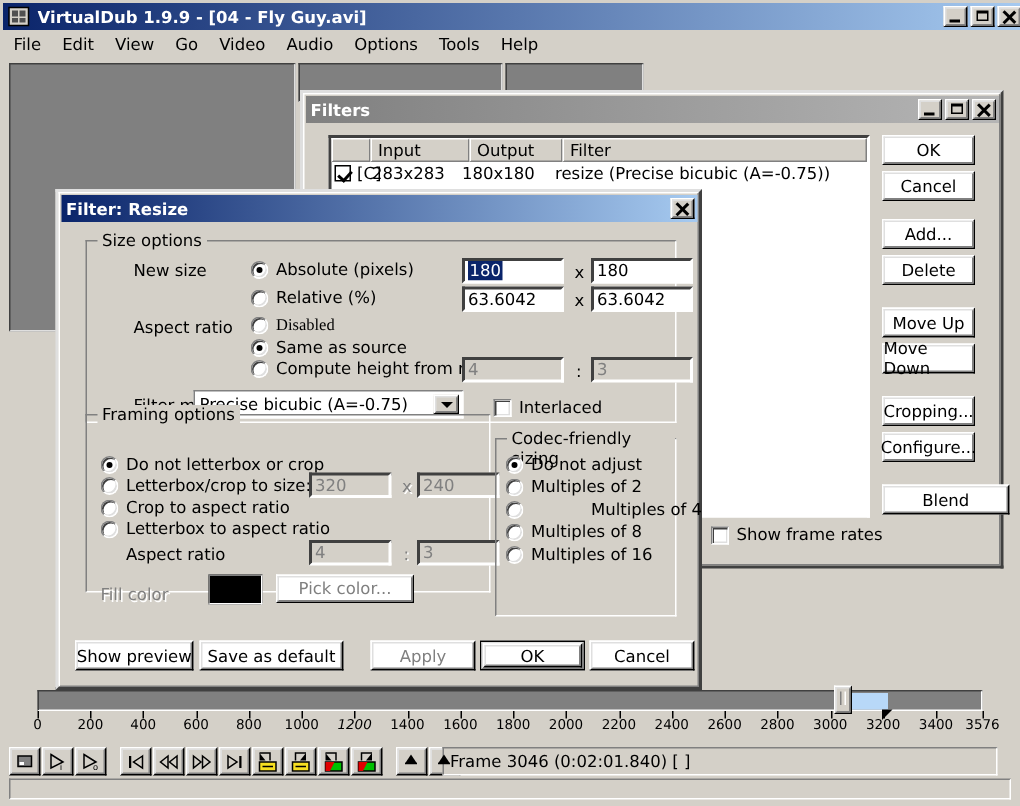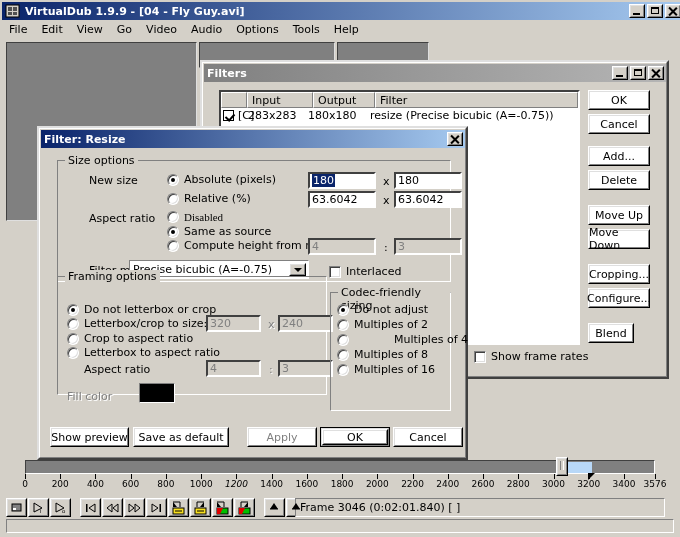--- a/index.html
+++ b/index.html
@@ -430,21 +430,21 @@
       </div>
     <div class="btn" style="left:386px;top:167px;width:62px;height:20px;">
         <span>Move Down</span>
       </div>
     <div class="btn" style="left:386px;top:202px;width:62px;height:20px;">
         <span>Cropping...</span>
       </div>
     <div class="btn" style="left:386px;top:226px;width:62px;height:20px;">
         <span>Configure...</span>
       </div>
-    <div class="btn" style="left:386px;top:261px;width:46px;height:20px;">
+    <div class="btn" style="left:386px;top:261px;width:85px;height:20px;">
         <span>Blend</span>
       </div>
 
     <div class="checkrow" style="left:272px;top:288px;">
       <span class="chk"></span>
       <span class="lbl">Show frame rates</span>
     </div>
   </div>
 
   <div class="winframe" style="left:37px;top:126px;width:427px;height:330px;">
@@ -549,20 +549,23 @@
     <div class="statictext" style="left:45px;top:235px;">Aspect ratio</div>
     <div class="field sunk disabled" style="left:167px;top:232px;width:55px;height:17px;">
       <span>4</span>
     </div>
     <div class="statictext dim" style="left:230px;top:235px;">:</div>
     <div class="field sunk disabled" style="left:239px;top:232px;width:55px;height:17px;">
       <span>3</span>
     </div>
     <div class="statictext dim" style="left:28px;top:262px;">Fill color</div>
     <div class="swatch" style="left: 100px; top: 255px; width: 34px; height: 18px; background: rgb(0, 0, 0);"></div>
+    <div class="btn disabled" style="left:145px;top:255px;width:92px;height:19px;">
+        <span>Pick color...</span>
+      </div>
 
     <div class="group" style="left:291px;top:164px;width:119px;height:117px;">
       <span class="gl">Codec-friendly sizing</span>
     </div>
     <div class="radiorow" style="left:298px;top:175px;">
       <span class="radio on"></span>
       <span class="lbl">Do not adjust</span>
     </div>
     <div class="radiorow" style="left:298px;top:190px;">
       <span class="radio"></span>

